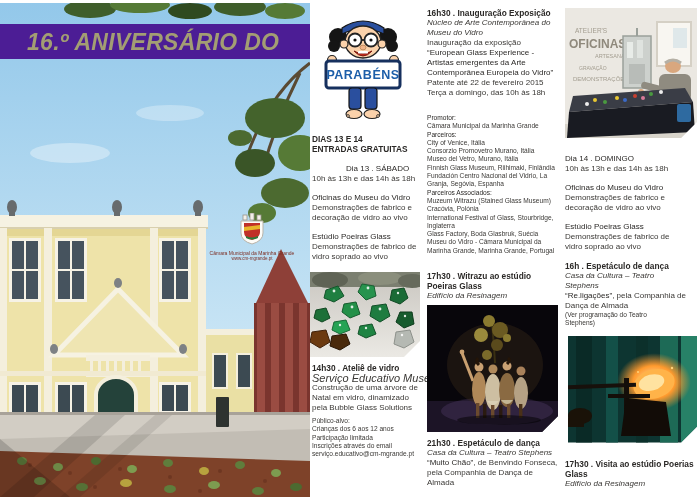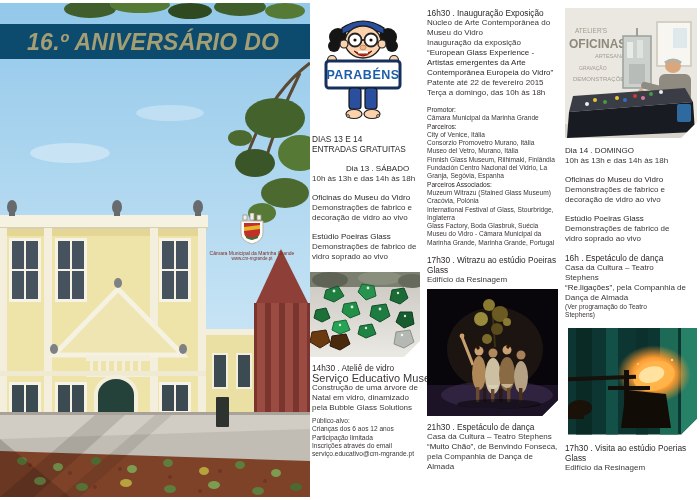--- a/index.html
+++ b/index.html
@@ -1,41 +1,41 @@
 <!DOCTYPE html>
 <html><head>
 <meta charset="utf-8">
 <style>
   html,body{margin:0;padding:0;}
   body{width:700px;height:500px;background:#fff;font-family:"Liberation Sans",sans-serif;color:#343230;position:relative;overflow:hidden;}
   .page{position:absolute;inset:0;background:#fff;}
 
   
   .photo-left{position:absolute;left:0;top:3px;width:310px;height:494px;}
-  .band{position:absolute;left:0;width:310px;background:#0c4a6e;z-index:3;}
+  .band{position:absolute;left:0;width:310px;background:#4c1d95;z-index:3;}
   .band1{top:21px;height:35px;}
   .band2{top:61px;height:31px;}
   .title-line{display:block;font-style:italic;font-weight:bold;color:#a39e73;font-size:23px;letter-spacing:.3px;padding-left:27px;white-space:nowrap;}
   .band1 .title-line{line-height:37px;}
   .band2 .title-line{line-height:30px;}
   .logo-block{position:absolute;left:206px;top:210px;width:92px;text-align:center;z-index:3;}
   .logo-name{font-size:5px;line-height:6px;color:#7c2d22;margin-top:1px;}
   .logo-url{font-size:4.5px;line-height:6px;color:#7c2d22;}
 
   
   .col{position:absolute;top:0;font-size:8px;line-height:10px;color:#3a3835;}
   .col2{left:312px;width:110px;}
   .col3{left:427px;width:131px;top:8px;}
   .col4{left:565px;width:132px;top:8px;}
   .b{font-weight:normal;color:#2b2927;}
-  .evt{font-weight:normal;font-size:8.3px;color:#2b2927;}
-  .it{}
+  .evt{font-weight:bold;font-size:8.3px;color:#2b2927;}
+  .it{font-style:italic;}
   .small{font-size:6.6px;line-height:8.3px;}
   .nowrap{white-space:nowrap;}
-  .m10{margin-top:10px;padding-left:34px;} .m9{margin-top:9px;} .m8{margin-top:8px;} .m6{margin-top:6px;} .m4{margin-top:4px;}
+  .m10{margin-top:10px;padding-left:34px;} .m9{margin-top:9px;} .m8{margin-top:16px;} .m6{margin-top:6px;} .m4{margin-top:4px;}
 
   .ph{display:block;}
   .cut{clip-path:polygon(0 0,100% 0,100% calc(100% - 16px),calc(100% - 16px) 100%,0 100%);}
 </style>
 </head>
 <body>
 
 <div class="page">
 
   <div class="photo-left">

